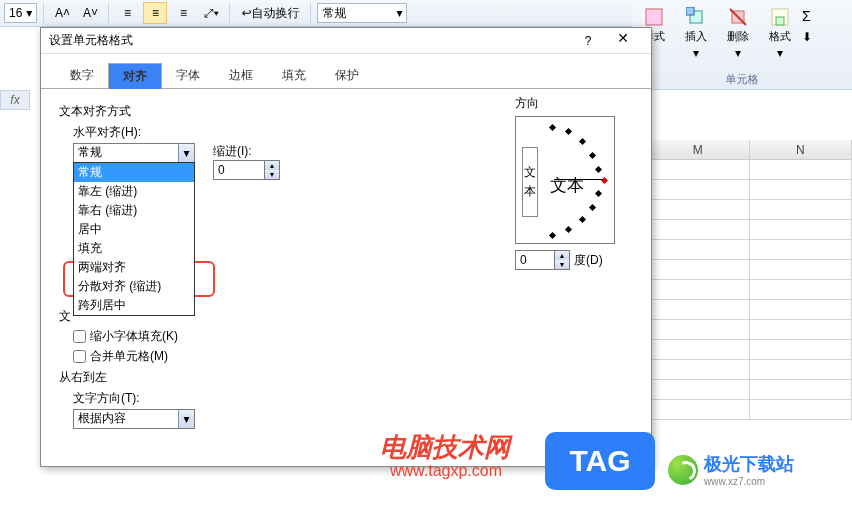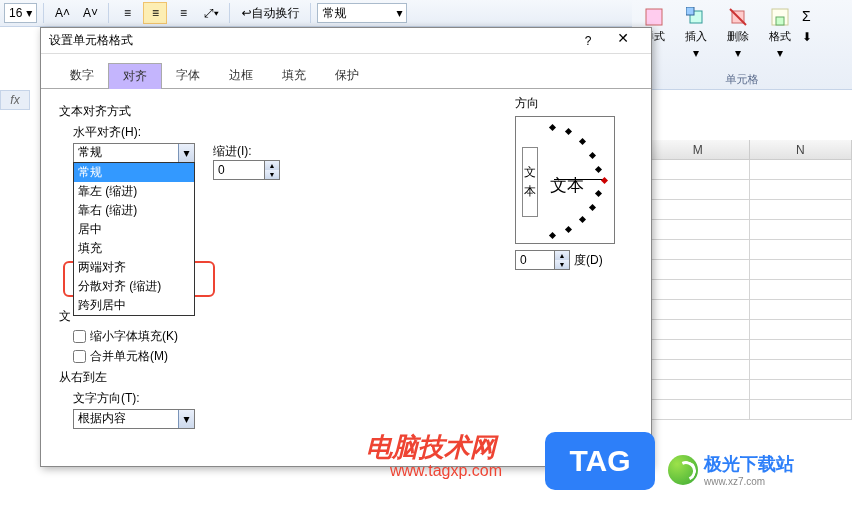--- a/index.html
+++ b/index.html
@@ -24,21 +24,21 @@
 
 .dialog { position: absolute; top: 27px; left: 40px; width: 612px; height: 440px; background: #fff; border: 1px solid #888; box-shadow: 2px 2px 8px rgba(0,0,0,.3); }
 .dlg-title { height: 26px; display: flex; align-items: center; padding: 0 8px; background: #fff; border-bottom: 1px solid #ddd; }
 .dlg-title .t { flex: 1; }
 .dlg-help { width: 30px; text-align: center; cursor: pointer; }
 .dlg-close { width: 40px; height: 22px; text-align: center; cursor: pointer; font-size: 14px; }
 
 .tabs-bar { display: flex; padding: 8px 14px 0 14px; gap: 0; border-bottom: 1px solid #aaa; }
 .tab { padding: 4px 14px; border: 1px solid #aaa; border-bottom: none; background: #fff; position: relative; top: 1px; margin-right: -1px; color: #333; cursor: pointer; }
 .tab.inactive { background: #fff; border-color: transparent; top: 0; }
-.tab.active { background: #c4b5fd; z-index: 2; }
+.tab.active { background: #3b82f6; z-index: 2; font-weight: bold; }
 
 .panel { padding: 10px 18px; position: relative; height: calc(100% - 68px); }
 .group-label { margin: 4px 0; }
 .sub-label { margin: 2px 0 2px 14px; }
 .combo-wrap { position: relative; display: inline-block; }
 .combo { width: 122px; height: 20px; background: #fff; border: 1px solid #7a7a7a; padding: 0 18px 0 4px; position: relative; margin-left: 14px; }
 .combo .arrow { position: absolute; right: 0; top: 0; width: 16px; height: 18px; background: linear-gradient(#eaf0fb,#cdd9ec); border-left: 1px solid #7a94b8; display: flex; align-items: center; justify-content: center; }
 .dropdown { position: absolute; top: 19px; left: 14px; width: 122px; background: #fff; border: 1px solid #333; z-index: 5; }
 .dropdown div { padding: 1px 4px; cursor: pointer; }
 .dropdown div.sel { background: #3399ff; color: #fff; }
@@ -55,21 +55,21 @@
 
 .orient-box { position: absolute; right: 24px; top: 6px; width: 112px; }
 .orient-frame { width: 100px; height: 128px; border: 1px solid #7a7a7a; background: #fff; margin-top: 4px; position: relative; }
 .orient-v { position: absolute; left: 6px; top: 30px; width: 16px; height: 70px; border: 1px solid #888; display: flex; flex-direction: column; align-items: center; justify-content: center; gap: 2px; }
 .dot { position: absolute; width: 5px; height: 5px; background: #000; transform: rotate(45deg); }
 .reddot { background: #c00; }
 .orient-line { position: absolute; left: 38px; top: 62px; width: 50px; height: 1px; background: #000; }
 .orient-txt { position: absolute; left: 34px; top: 57px; font-size: 17px; }
 .deg-row { display: flex; align-items: center; gap: 4px; margin-top: 6px; }
 
-.watermark1 { position: absolute; left: 366px; top: 430px; color: #e43; font-size: 26px; font-weight: bold; font-style: italic; font-family: SimHei, sans-serif; }
+.watermark1 { position: absolute; left: 380px; top: 430px; color: #e43; font-size: 26px; font-weight: bold; font-style: italic; font-family: SimHei, sans-serif; }
 .watermark1b { position: absolute; left: 390px; top: 462px; color: #e43; font-size: 16px; }
 .tag-badge { position: absolute; left: 545px; top: 432px; width: 110px; height: 58px; background: #2d7ff9; border-radius: 10px; color: #fff; font-size: 30px; font-weight: bold; display: flex; align-items: center; justify-content: center; font-family: Arial; }
 .jg { position: absolute; left: 668px; top: 452px; display: flex; align-items: center; gap: 6px; }
 .jg-icon { width: 30px; height: 30px; border-radius: 50%; background: radial-gradient(circle at 30% 30%, #9de24a, #3aaa35); position: relative; }
 .jg-icon::after { content: ""; position: absolute; left: 8px; top: 6px; width: 14px; height: 14px; border: 3px solid #fff; border-left-color: transparent; border-bottom-color: transparent; border-radius: 50%; transform: rotate(20deg); }
 .jg-txt1 { color: #2d7ff9; font-size: 18px; font-weight: bold; }
 .jg-txt2 { color: #888; font-size: 10px; }
 </style>
 </head>
 <body>

